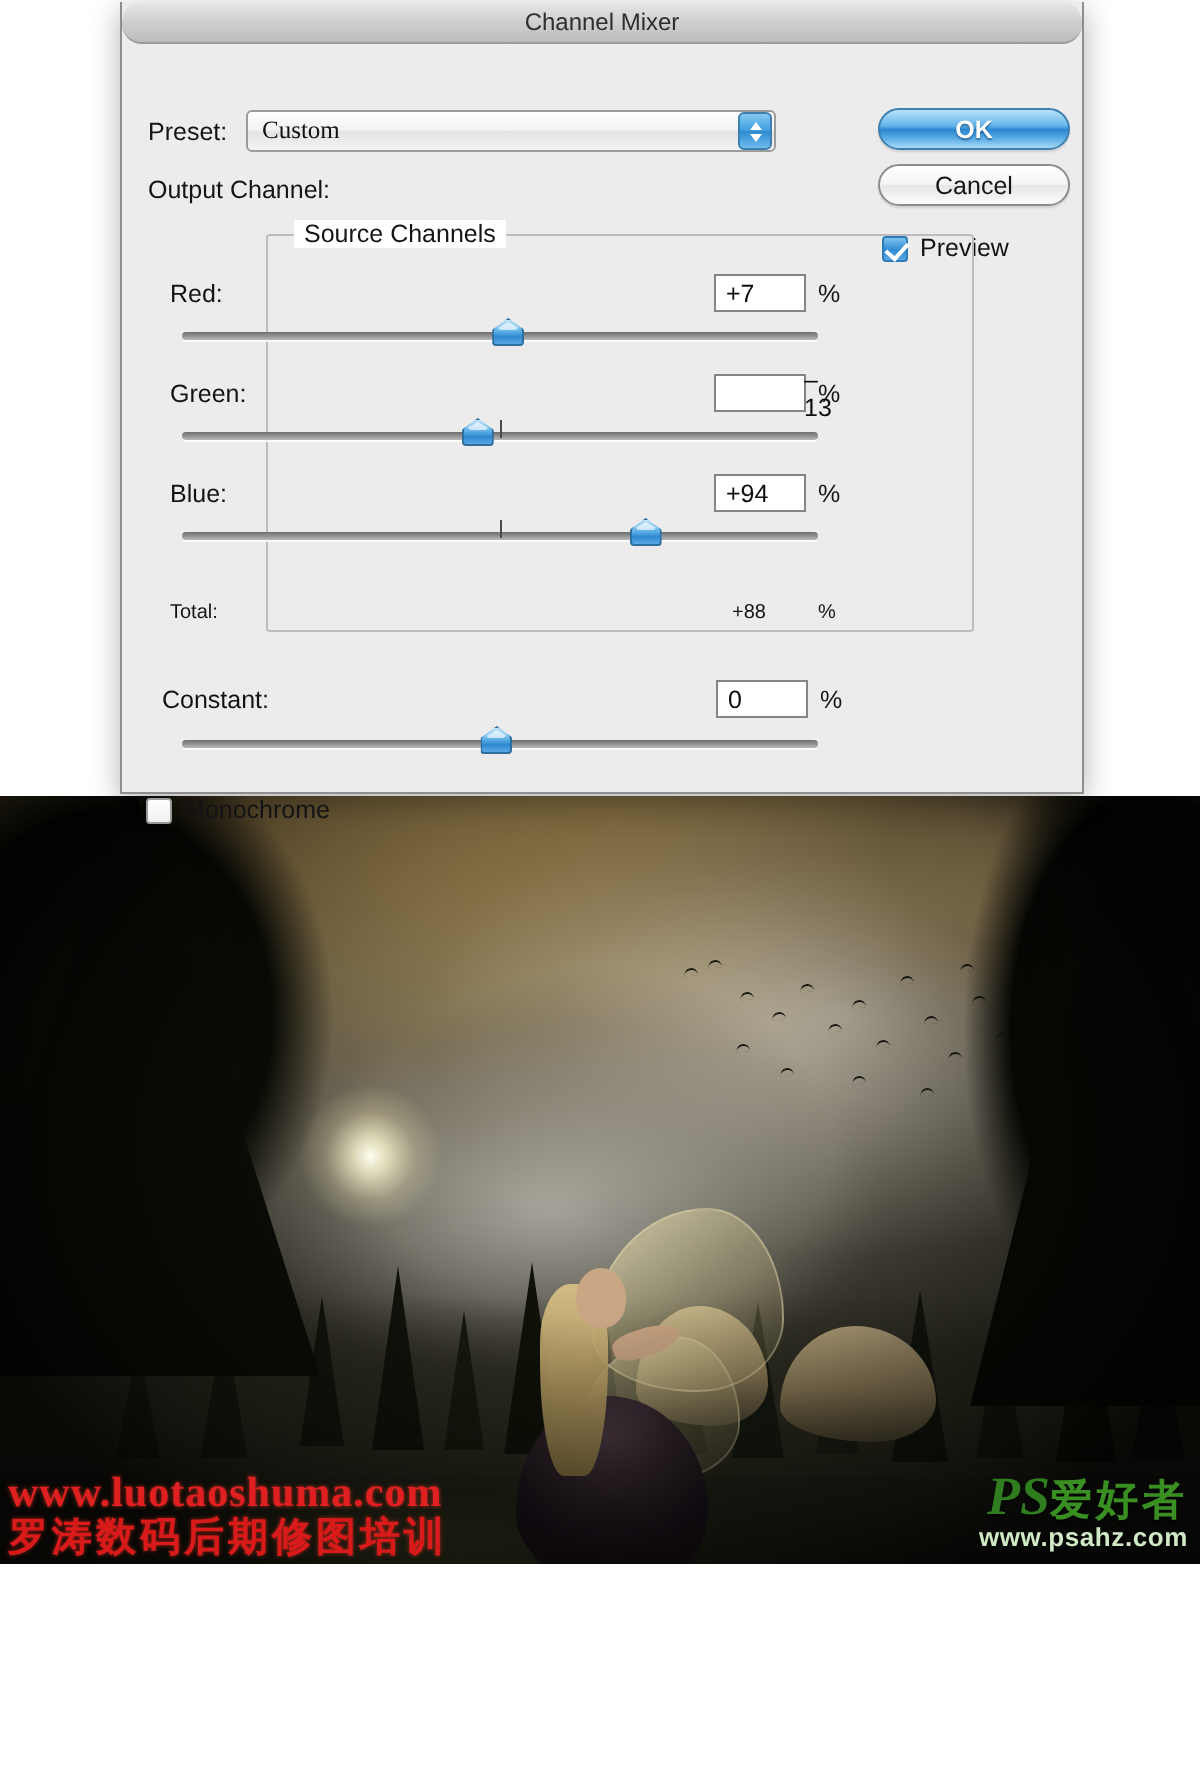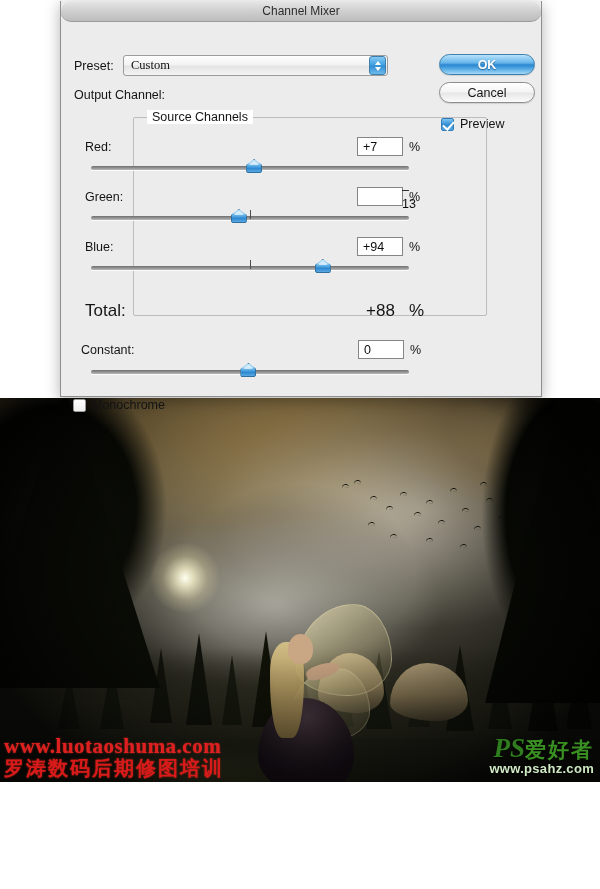--- a/index.html
+++ b/index.html
@@ -290,21 +290,21 @@
     border: 1px solid #2e6f9e;
     border-radius: 7px 7px 2px 2px;
     clip-path: polygon(50% 0%, 100% 42%, 100% 100%, 0% 100%, 0% 42%);
   }
   .slider .thumb .hl {
     position: absolute; left: 3px; top: 2px; width: 10px; height: 4px;
     border-radius: 4px; background: rgba(255,255,255,.65);
     clip-path: polygon(50% 0%, 100% 70%, 100% 100%, 0% 100%, 0% 70%);
   }
 
-  .totalrow { position: absolute; font-size: 17px; color: #141414; }
+  .totalrow { position: absolute; font-size: 10px; color: #141414; }
 </style>
 </head>
 <body>
 
 <div id="screen">
 
   <div id="photo">
     <div class="sky"></div>
     <div class="moonglow"></div>
     <div class="haze"></div>

